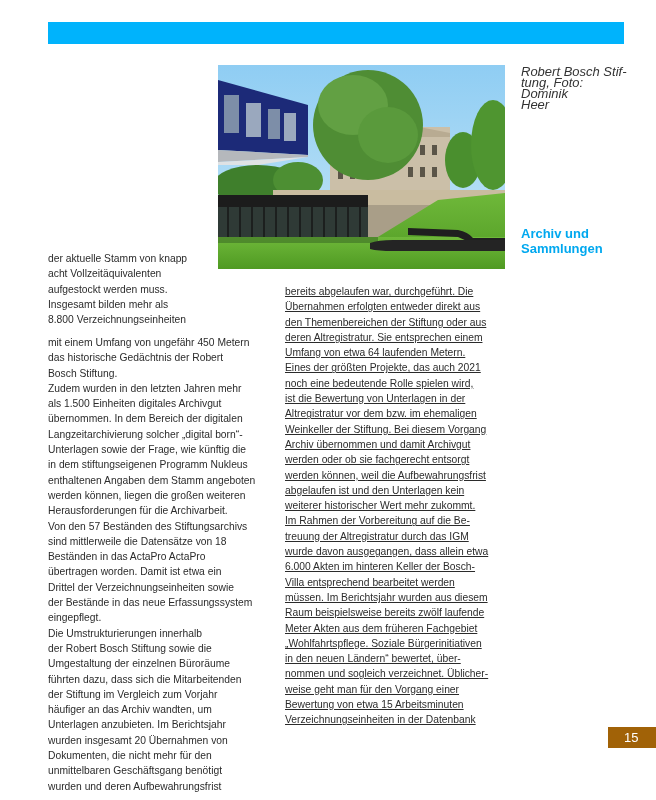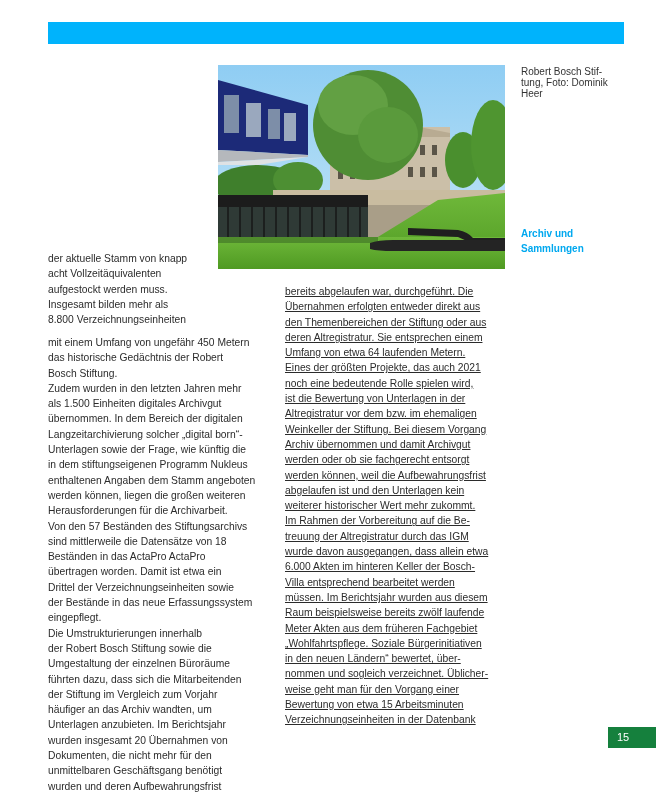--- a/index.html
+++ b/index.html
@@ -31,31 +31,32 @@
       height: 204px;
       overflow: hidden;
       background: #9fd3f4;
     }
     .photo svg { display: block; }
     .caption {
       position: absolute;
       left: 521px;
       top: 66px;
       width: 110px;
-      font-size: 10px;
+      font-size: 13px;
       line-height: 11px;
       color: #333333;
       white-space: pre-line;
+      font-style: italic;
     }
     .section-heading {
       position: absolute;
       left: 521px;
       top: 226px;
       width: 110px;
-      font-size: 10px;
+      font-size: 13px;
       line-height: 15px;
       font-weight: bold;
       color: #00a8ef;
     }
     .col {
       position: absolute;
       font-size: 10.3px;
       line-height: 15.3px;
       color: #2b2b2b;
     }
@@ -80,25 +81,25 @@
     .line {
       display: block;
       white-space: nowrap;
     }
     .page-badge {
       position: absolute;
       left: 608px;
       top: 727px;
       width: 48px;
       height: 21px;
-      background: #15803d;
+      background: #a16207;
       color: #ffffff;
-      font-size: 11px;
+      font-size: 13px;
       line-height: 21px;
-      padding-left: 9px;
+      padding-left: 16px;
       box-sizing: border-box;
     }
   </style>
 </head>
 <body>
 
 <div class="top-bar"></div>
 
 <div class="photo">
   <svg width="287" height="204" viewBox="0 0 287 204">

